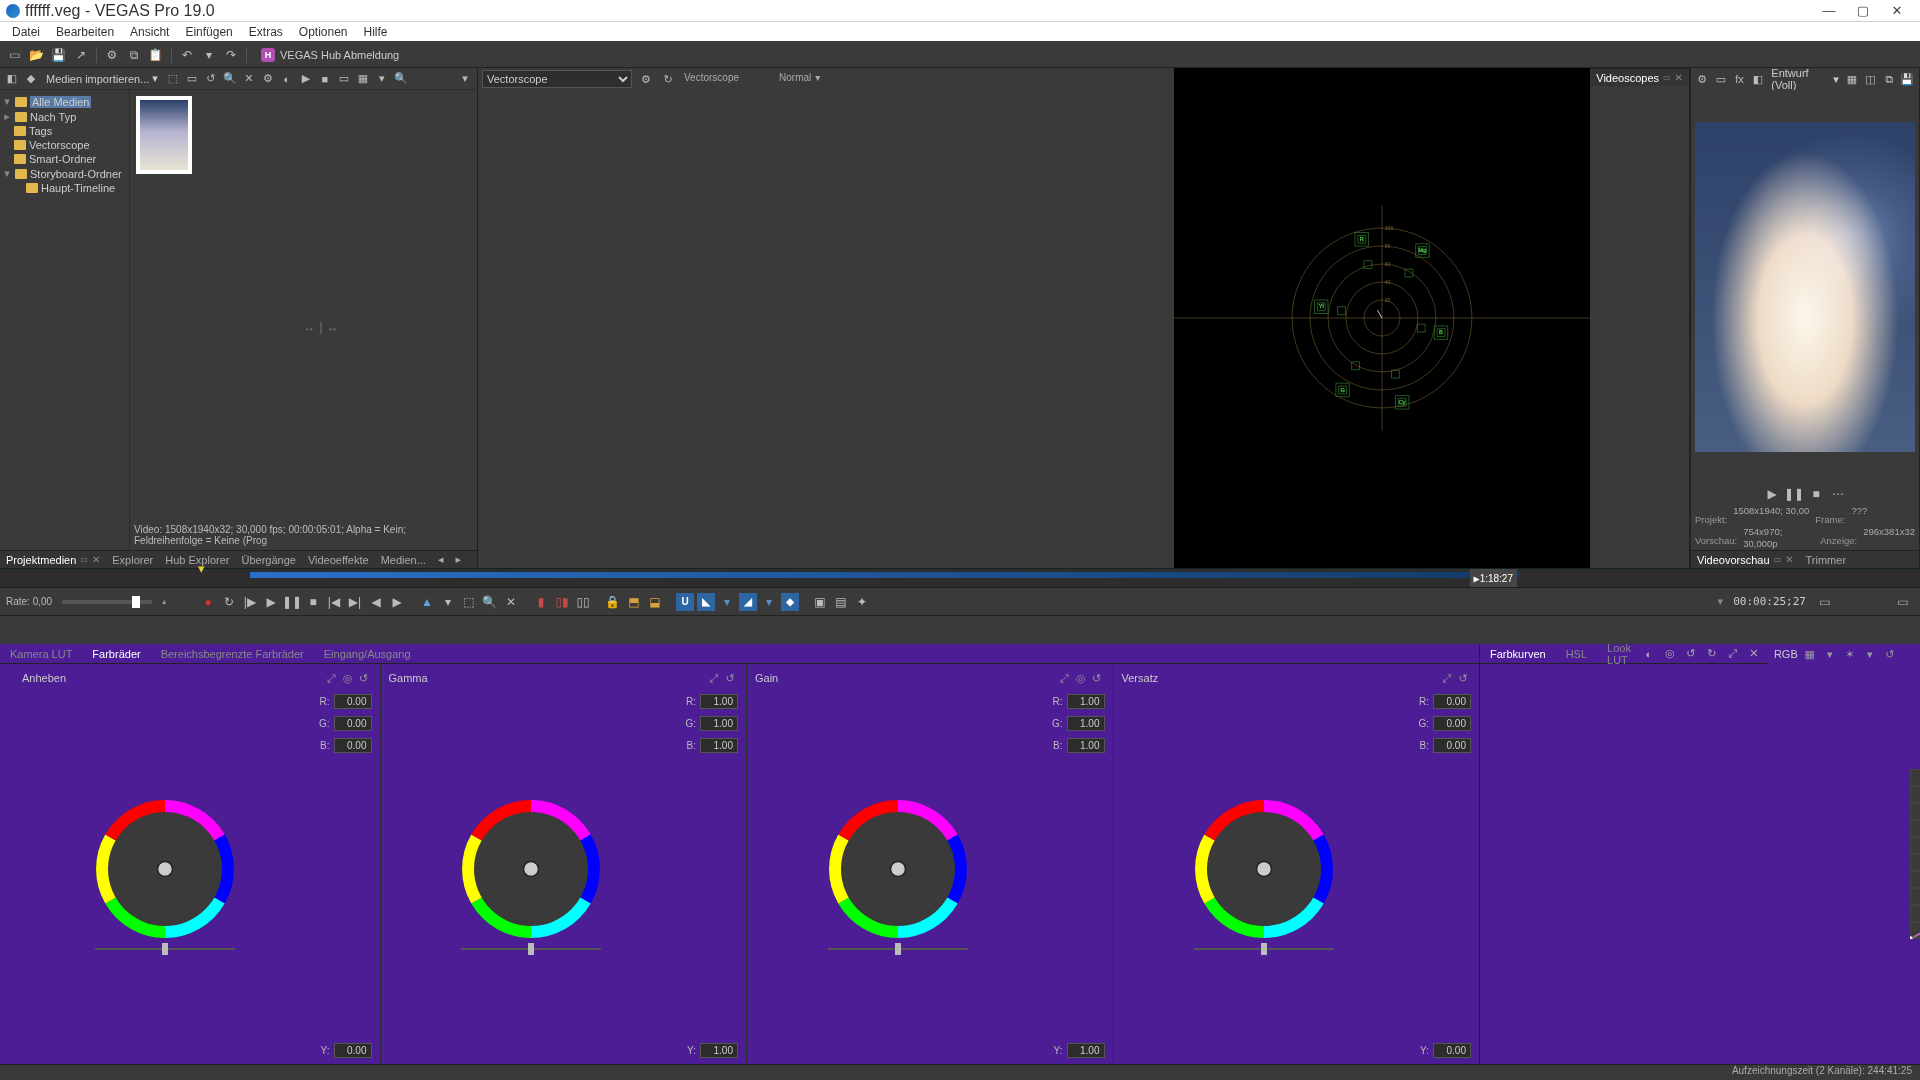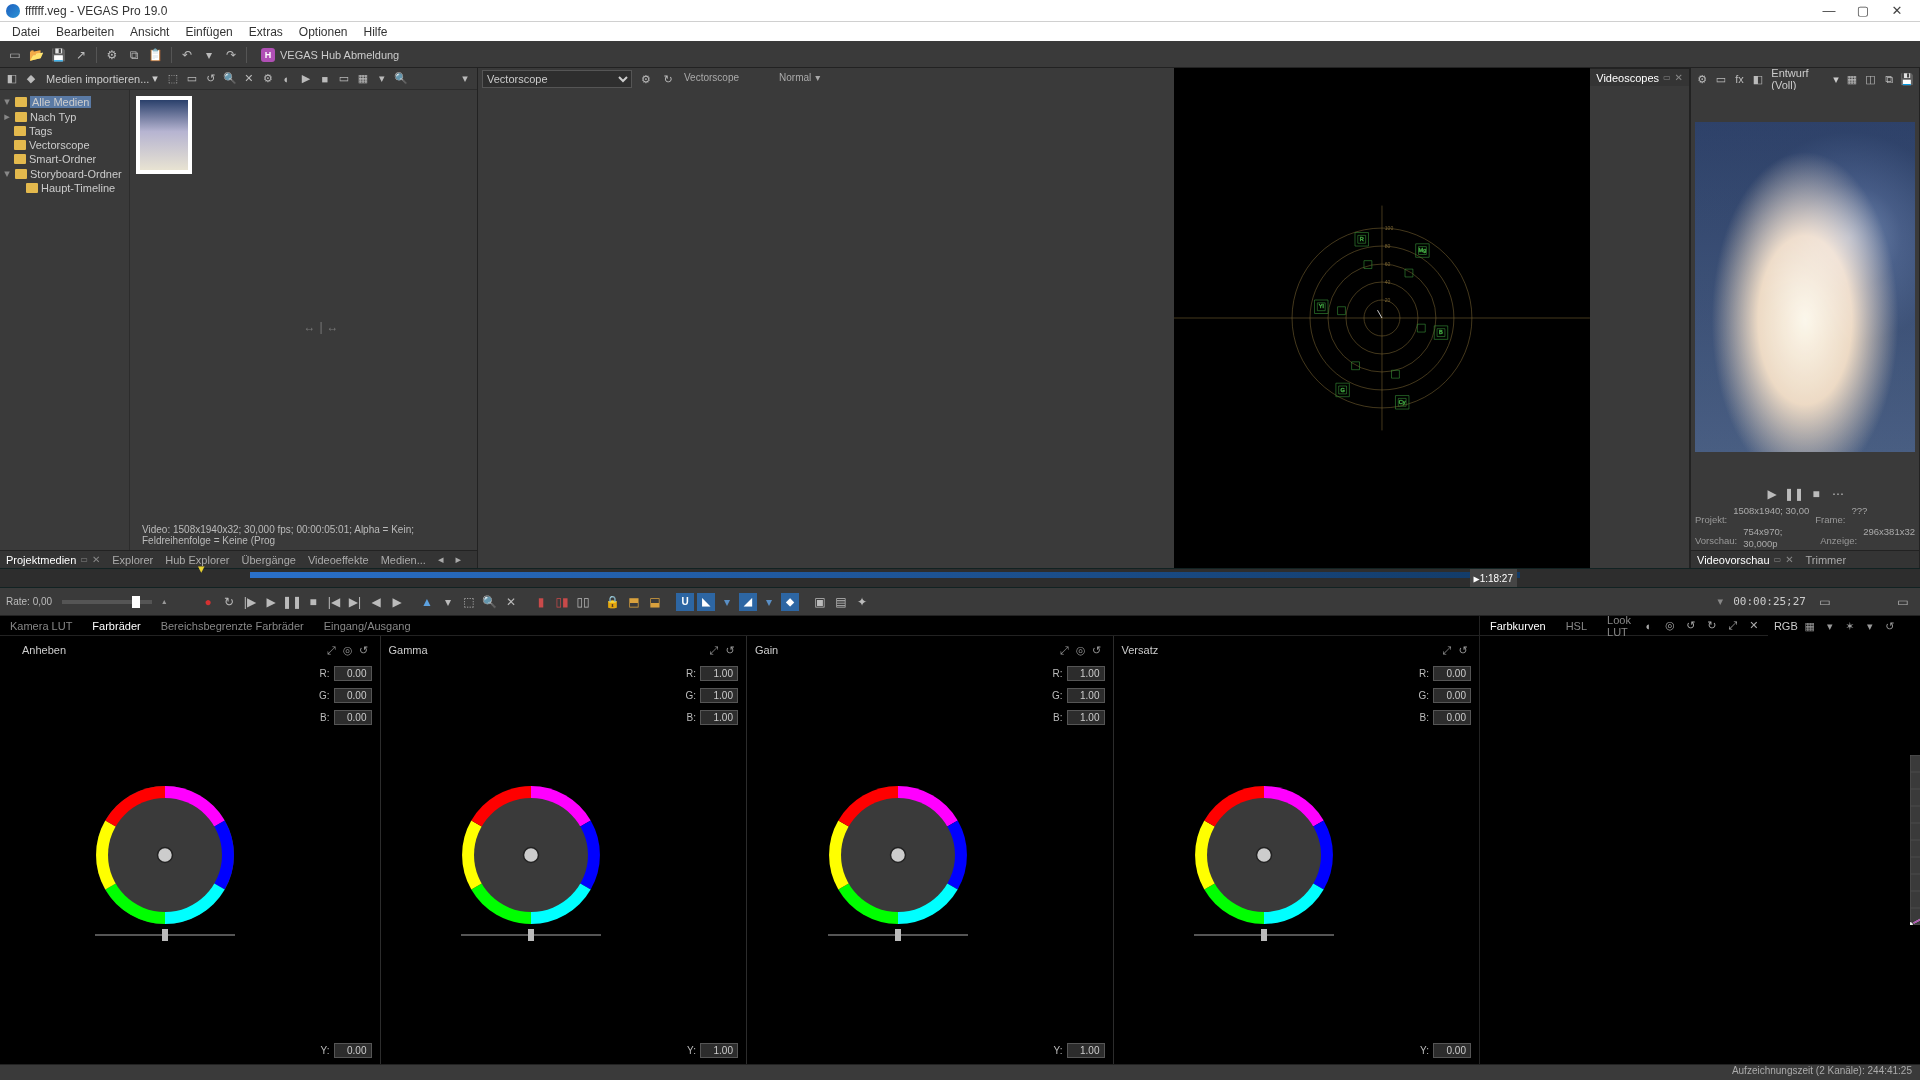--- a/index.html
+++ b/index.html
@@ -2,21 +2,21 @@
 <html><head>
 <meta charset="utf-8">
 <style>
 * { margin: 0; padding: 0; box-sizing: border-box; font-family: "Segoe UI", Tahoma, sans-serif; }
 body { background: #3a3a3a; color: #ccc; font-size: 11px; overflow: hidden; user-select: none; }
 .app { display: flex; flex-direction: column; height: 100vh; width: 100vw; }
 
 
 .titlebar { background: #fff; color: #333; display: flex; align-items: center; height: 22px; padding: 0 6px; border-bottom: 1px solid #d0d0d0; }
 .titlebar .logo { width: 14px; height: 14px; background: linear-gradient(135deg,#1e5fbf,#2a93d5); border-radius: 50%; margin-right: 5px; }
-.titlebar .title { flex: 1; font-size: 12px; }
+.titlebar .title { flex: 1; font-size: 16px; }
 .titlebar .winbtn { width: 34px; height: 22px; display: flex; align-items: center; justify-content: center; cursor: pointer; font-size: 13px; color:#444;}
 
 
 .menubar { background: #fff; color: #333; display: flex; height: 20px; align-items: center; padding: 0 4px; border-bottom: 1px solid #3a3a3a; }
 .menubar .mitem { padding: 0 8px; height: 100%; display: flex; align-items: center; cursor: pointer; font-size: 12px;}
 
 
 .toolbar { background: #3a3a3a; display: flex; height: 26px; align-items: center; padding: 0 6px; gap: 4px; border-bottom: 1px solid #222;}
 .toolbar .tbtn { width: 18px; height: 18px; display: flex; align-items: center; justify-content: center; cursor: pointer; color: #bbb; font-size: 12px; border-radius:2px;}
 .toolbar .hubpill { display:flex; align-items:center; gap:5px; margin-left:8px;}
@@ -31,21 +31,21 @@
 .pane-toolbar .dropdown{display:flex;align-items:center;gap:3px;padding:0 4px;cursor:pointer;color:#ccc;}
 
 
 .media-col{width:478px; display:flex;}
 .media-tree{width:130px;background:#3a3a3a;padding:4px 2px;font-size:11px;color:#ccc;border-right:1px solid #2c2c2c;}
 .tree-row{display:flex;align-items:center;gap:3px;padding:1px 0;cursor:pointer;white-space:nowrap;}
 .tree-row .expander{width:10px;text-align:center;color:#888;}
 .tree-row .folder-ico{width:12px;height:10px;background:#e3b94d;border-radius:1px;}
 .media-thumbs{flex:1;padding:6px;position:relative;}
 .thumb{width:56px;height:78px;border:4px solid #fff;background:linear-gradient(180deg,#2a406b 0%,#b6b4d1 45%,#e8e3d2 100%);cursor:pointer;}
-.media-status{position:absolute;left:12px;bottom:4px;font-size:10px;color:#bbb;}
+.media-status{position:absolute;left:4px;bottom:4px;font-size:10px;color:#bbb;}
 
 
 .panel-tabs{display:flex;height:18px;border-top:1px solid #222;background:#343434;font-size:11px;}
 .ptab{padding:2px 6px;color:#aaa;cursor:pointer;display:flex;align-items:center;gap:4px;}
 .ptab.active{color:#fff;}
 .ptab .pin{font-size:8px;color:#888;}
 .ptab .close{font-size:10px;color:#888;}
 .panel-tabs.right{justify-content:flex-start;}
 
 
@@ -86,21 +86,21 @@
 .transport .slider{width:90px;height:4px;background:#555;position:relative;}
 .transport .slider .thumb{position:absolute;top:-4px;left:78%;width:8px;height:12px;background:#bbb;}
 .transport .tbtn{width:18px;height:18px;display:flex;align-items:center;justify-content:center;color:#bbb;cursor:pointer;font-size:12px;border-radius:2px;}
 .transport .rec{color:#d53131;}
 .transport .right{position:absolute;right:8px;display:flex;align-items:center;gap:10px;}
 .transport .tc{font-family:monospace;font-size:11px;color:#ccc;}
 .ublock{width:18px;height:18px;display:flex;align-items:center;justify-content:center;font-weight:bold;font-size:10px;color:#fff;cursor:pointer;}
 .ublue{background:#2d66a3;}
 
 
-.grading{flex:1;display:flex;background:#000000;}
+.grading{flex:1;display:flex;background:#4c1d95;margin-top:28px;}
 .grade-left{flex:1;display:flex;flex-direction:column;border-right:1px solid #222;}
 .grade-tabs{display:flex;height:20px;align-items:center;font-size:11px;border-bottom:1px solid #222;}
 .gtab{padding:2px 10px;color:#888;cursor:pointer;}
 .gtab.active{color:#fff;}
 .grade-right-tb{display:flex;align-items:center;gap:5px;margin-left:auto;padding-right:6px;}
 .grade-right-tb .gb{width:16px;height:16px;display:flex;align-items:center;justify-content:center;color:#aaa;cursor:pointer;font-size:11px;}
 
 .wheels-row{flex:1;display:flex;padding-left:14px;}
 .wheel-panel{flex:1;border-right:1px solid #2c2c2c;padding:6px 8px;display:flex;flex-direction:column;}
 .wheel-head{display:flex;align-items:center;font-size:11px;color:#ccc;margin-bottom:4px;}

